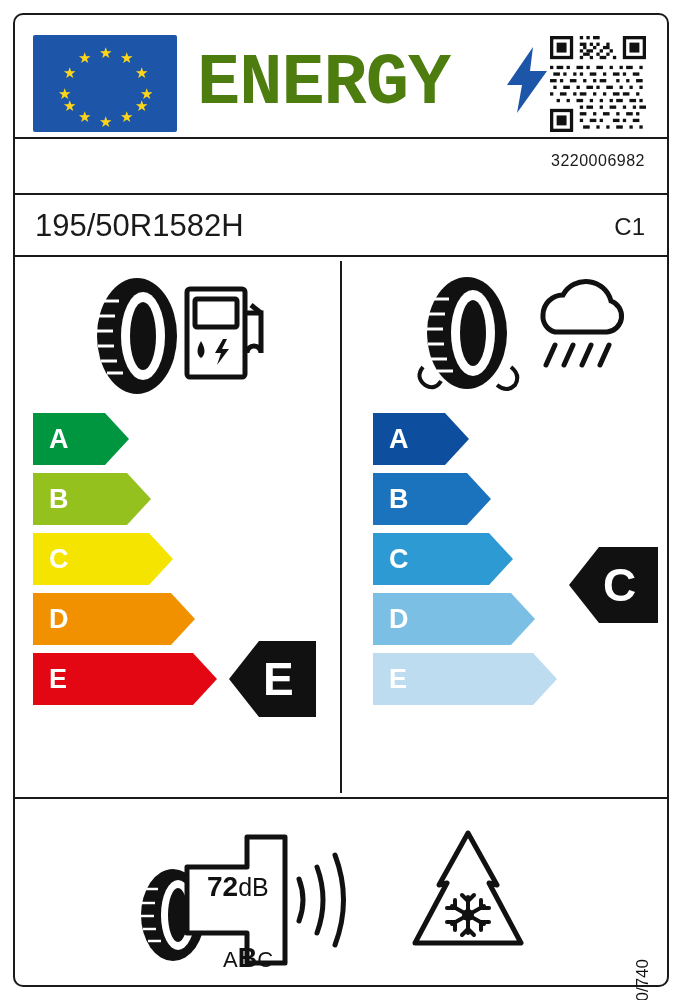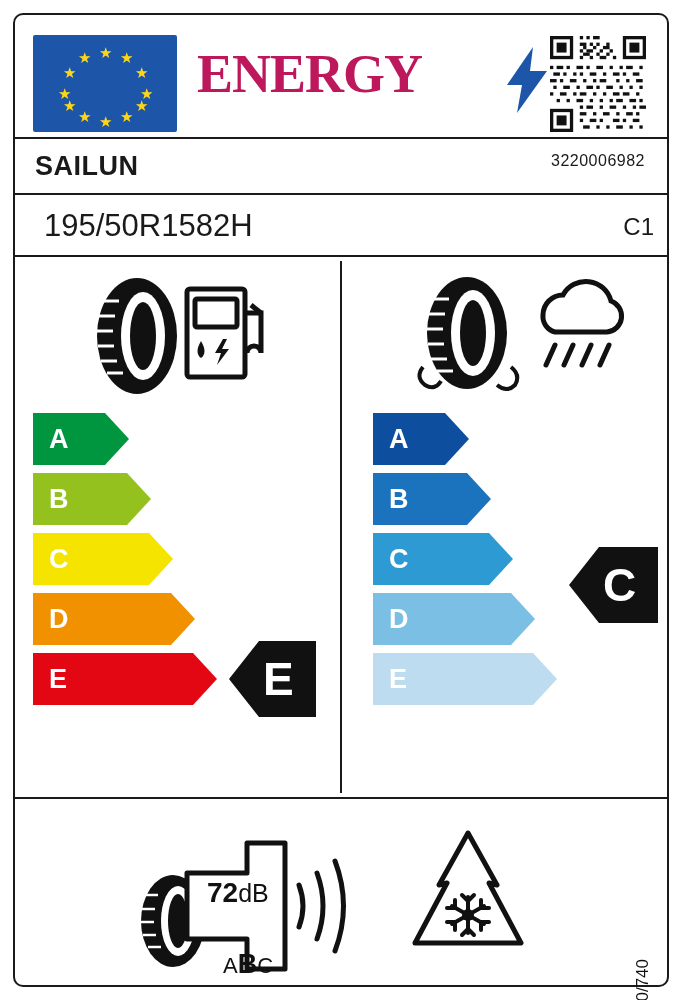--- a/index.html
+++ b/index.html
@@ -46,25 +46,25 @@
   .eu-star {
     position: absolute;
     color: #ffd617;
     font-size: 15px;
     line-height: 15px;
   }
   .energy-word {
     position: absolute;
     left: 182px;
     top: 28px;
-    font-size: 54px;
+    font-size: 72px;
     font-weight: bold;
     letter-spacing: -1px;
-    color: #be185d;
-    font-family: Liberation Serif, serif;
+    color: #4d7c0f;
+    font-family: Liberation Mono, monospace;
   }
   .bolt {
     position: absolute;
     left: 492px;
     top: 32px;
     width: 40px;
     height: 66px;
   }
   .qr {
     position: absolute;
@@ -110,21 +110,20 @@
     letter-spacing: 0.5px;
   }
 
   
   .size-row {
     position: absolute;
     left: 0;
     top: 180px;
     width: 100%;
     height: 48px;
-    margin-left: 9px;
   }
   .tyre-size {
     position: absolute;
     left: 20px;
     top: 13px;
     font-size: 31px;
     letter-spacing: 0px;
   }
   .tyre-class {
     position: absolute;
@@ -205,21 +204,21 @@
   }
 
   
   .bottom {
     position: absolute;
     left: 0;
     top: 786px;
     width: 100%;
     height: 186px;
   }
-  .noise-block { position: absolute; left: 120px; top: 28px; width: 230px; height: 150px; }
+  .noise-block { position: absolute; left: 120px; top: 22px; width: 230px; height: 150px; }
   .noise-db {
     position: absolute;
     left: 72px;
     top: 48px;
     font-size: 28px;
     font-weight: bold;
     color: #111;
   }
   .noise-db .unit { font-weight: normal; font-size: 25px; }
   .noise-classes {
@@ -384,21 +383,20 @@
         <rect x="20" y="27" width="2" height="1"></rect>
           <rect x="24" y="27" width="1" height="1"></rect>
           <rect x="27" y="27" width="1" height="1"></rect>
       </g>
     </svg>
   </div>
 
   <div class="hline" style="top:122px;"></div>
 
   <div class="brand-row">
-    <div class="brand-name">SAILUN</div>
     <div class="article-code">3220006982</div>
   </div>
 
   <div class="hline" style="top:178px;"></div>
 
   <div class="size-row">
     <div class="tyre-size">195/50R1582H</div>
     <div class="tyre-class">C1</div>
   </div>
 

